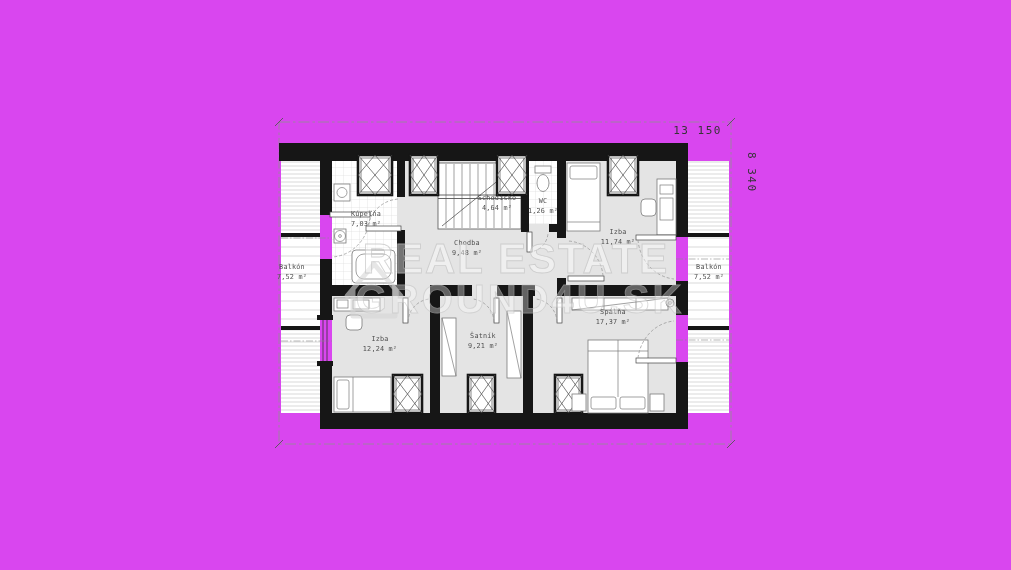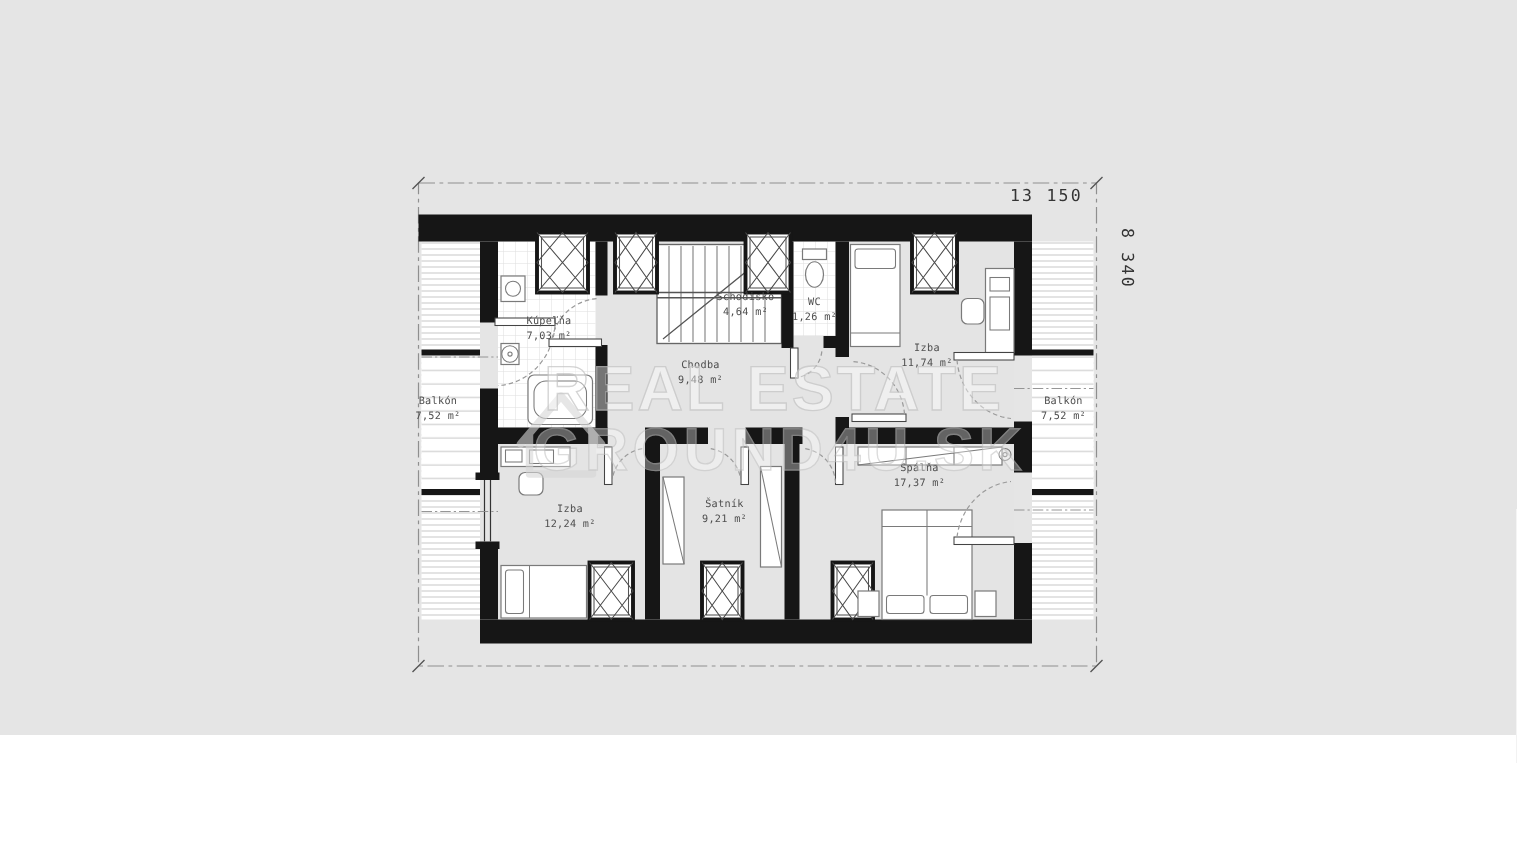--- a/index.html
+++ b/index.html
@@ -1,16 +1,16 @@
 <!DOCTYPE html>
 <html><head>
 <meta charset="utf-8">
 <style>
   html,body{margin:0;padding:0;background:#ffffff;}
-  #canvas{position:relative;width:1011px;height:490px;background:#e5e5e5;overflow:hidden;
+  #canvas{position:relative;width:1011px;height:570px;background:#d946ef;overflow:hidden;
           font-family:"DejaVu Sans Mono", monospace;}
   svg{position:absolute;left:0;top:0;}
   .lbl{font:6.8px "DejaVu Sans Mono", monospace; fill:#4f4f4f; text-anchor:middle; letter-spacing:.2px;}
   .dim{font:11px "DejaVu Sans Mono", monospace; fill:#353535; letter-spacing:1.5px;}
   .wall{fill:#161616;}
   .furn{fill:#ffffff;stroke:#7a7a7a;stroke-width:.8;}
   .furnl{fill:none;stroke:#7a7a7a;stroke-width:.7;}
   .arc{fill:none;stroke:#9a9a9a;stroke-width:.8;stroke-dasharray:3 2;}
   .leaf{fill:#ffffff;stroke:#444;stroke-width:.7;}
   .axis{stroke:#8a8a8a;stroke-width:.6;stroke-dasharray:7 2 1.5 2;fill:none;}

